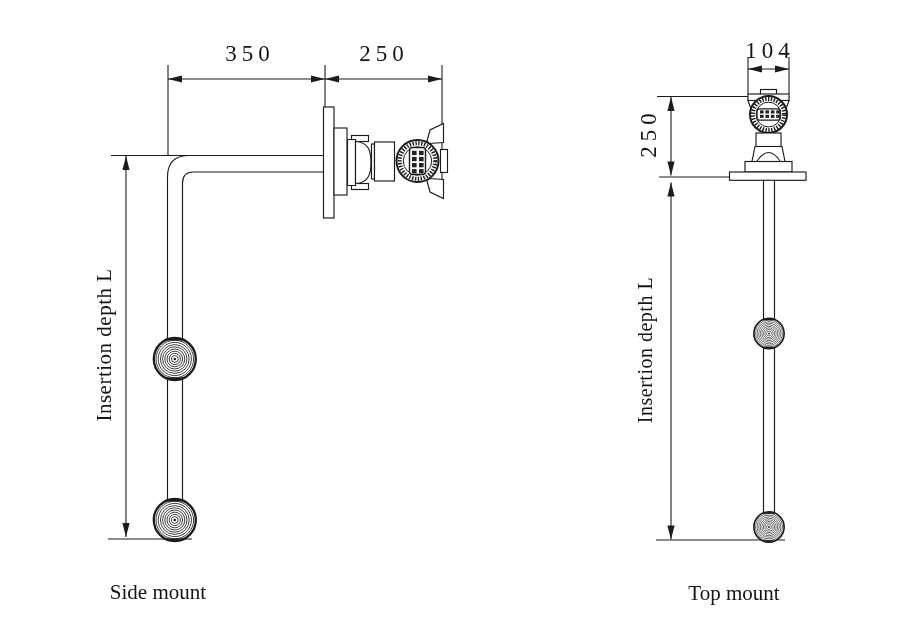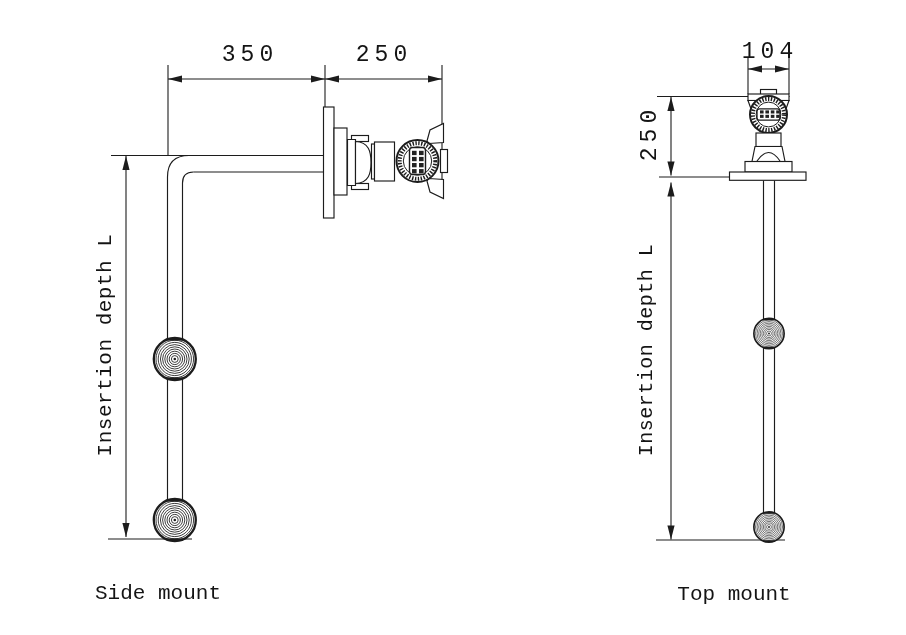--- a/index.html
+++ b/index.html
@@ -1,18 +1,18 @@
 <!DOCTYPE html>
 <html><head>
 <meta charset="utf-8">
 <style>
   html,body{margin:0;padding:0;background:#ffffff;}
   .stage{
     position:relative;width:906px;height:635px;background:#ffffff;
-    font-family:Liberation Mono, monospace;overflow:hidden;
+    font-family:Liberation Serif, serif;overflow:hidden;
   }
   .stage svg{position:absolute;left:0;top:0;}
   .ln{stroke:#1c1c1c;stroke-width:1.15;fill:none;stroke-linecap:butt;}
   .dim{stroke:#1c1c1c;stroke-width:1.1;fill:none;}
   .ring{stroke:#1c1c1c;stroke-width:.85;fill:none;}
   .knurl{stroke:#1c1c1c;fill:none;stroke-width:4;stroke-dasharray:1.4 1.5;}
   .fw{fill:#ffffff;}
   text{fill:#141414;}
   .dimnum{font-size:23px;letter-spacing:5px;}
   .vlbl{font-size:21px;letter-spacing:.5px;}

